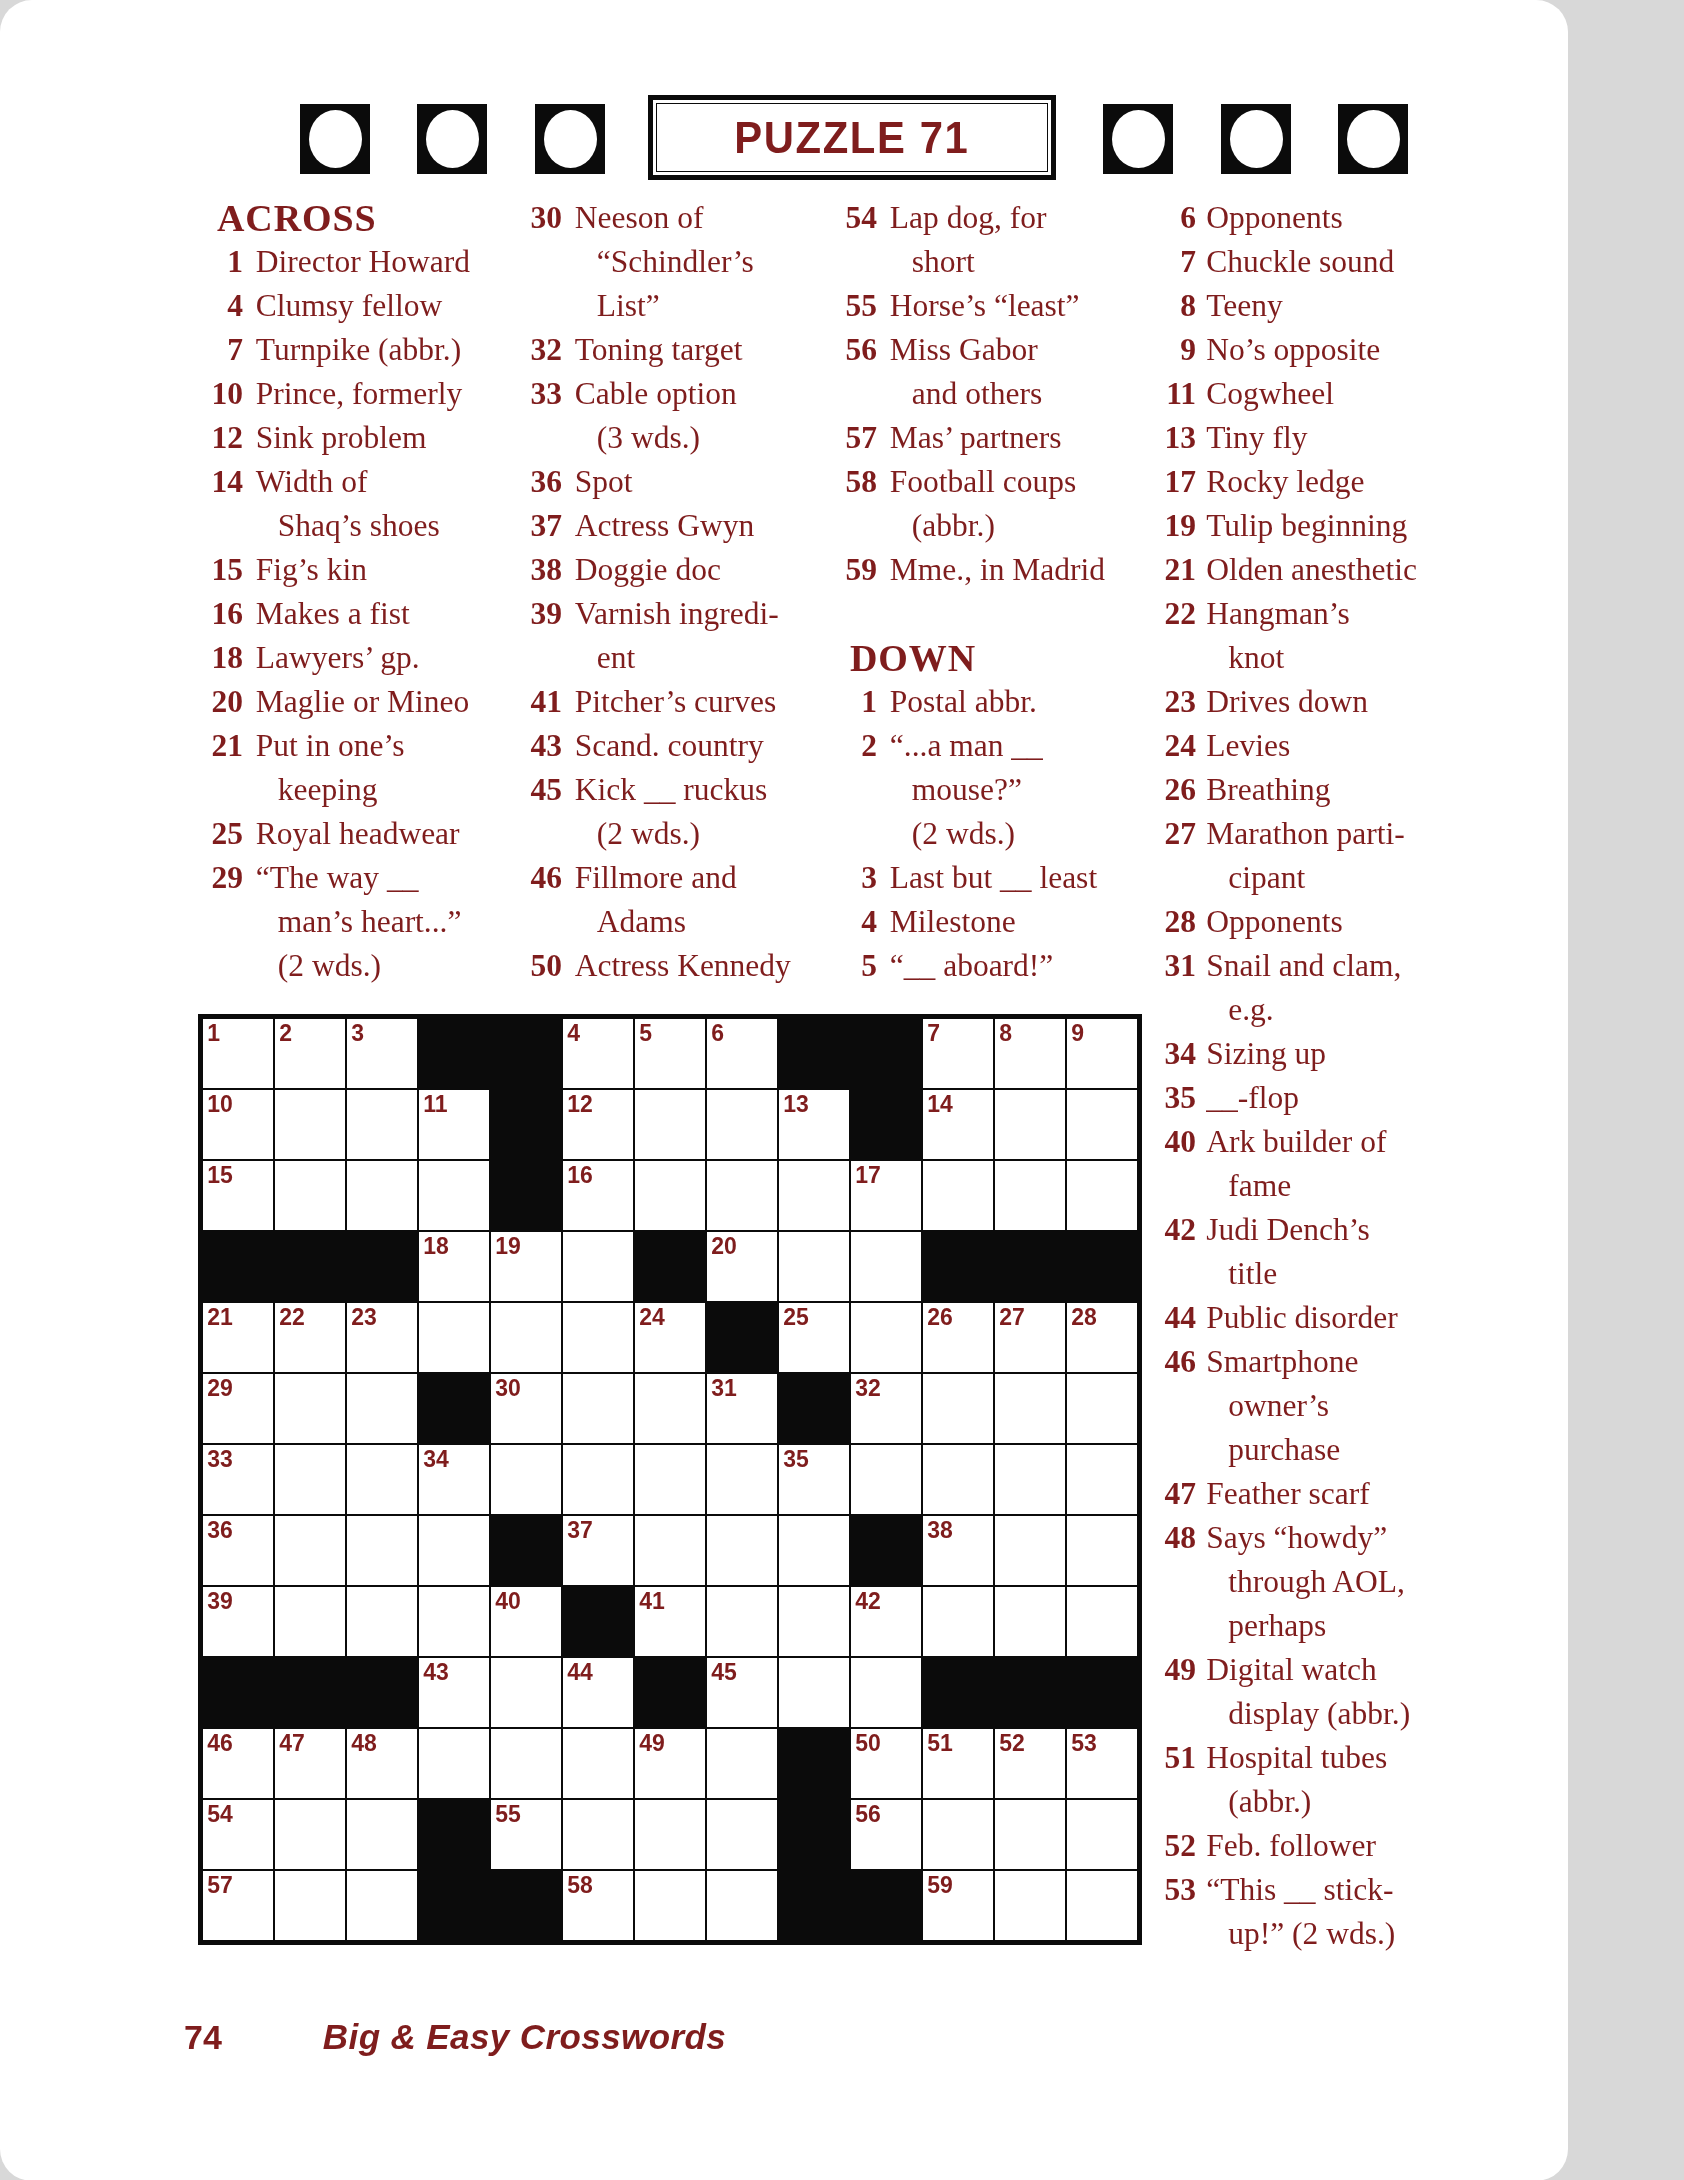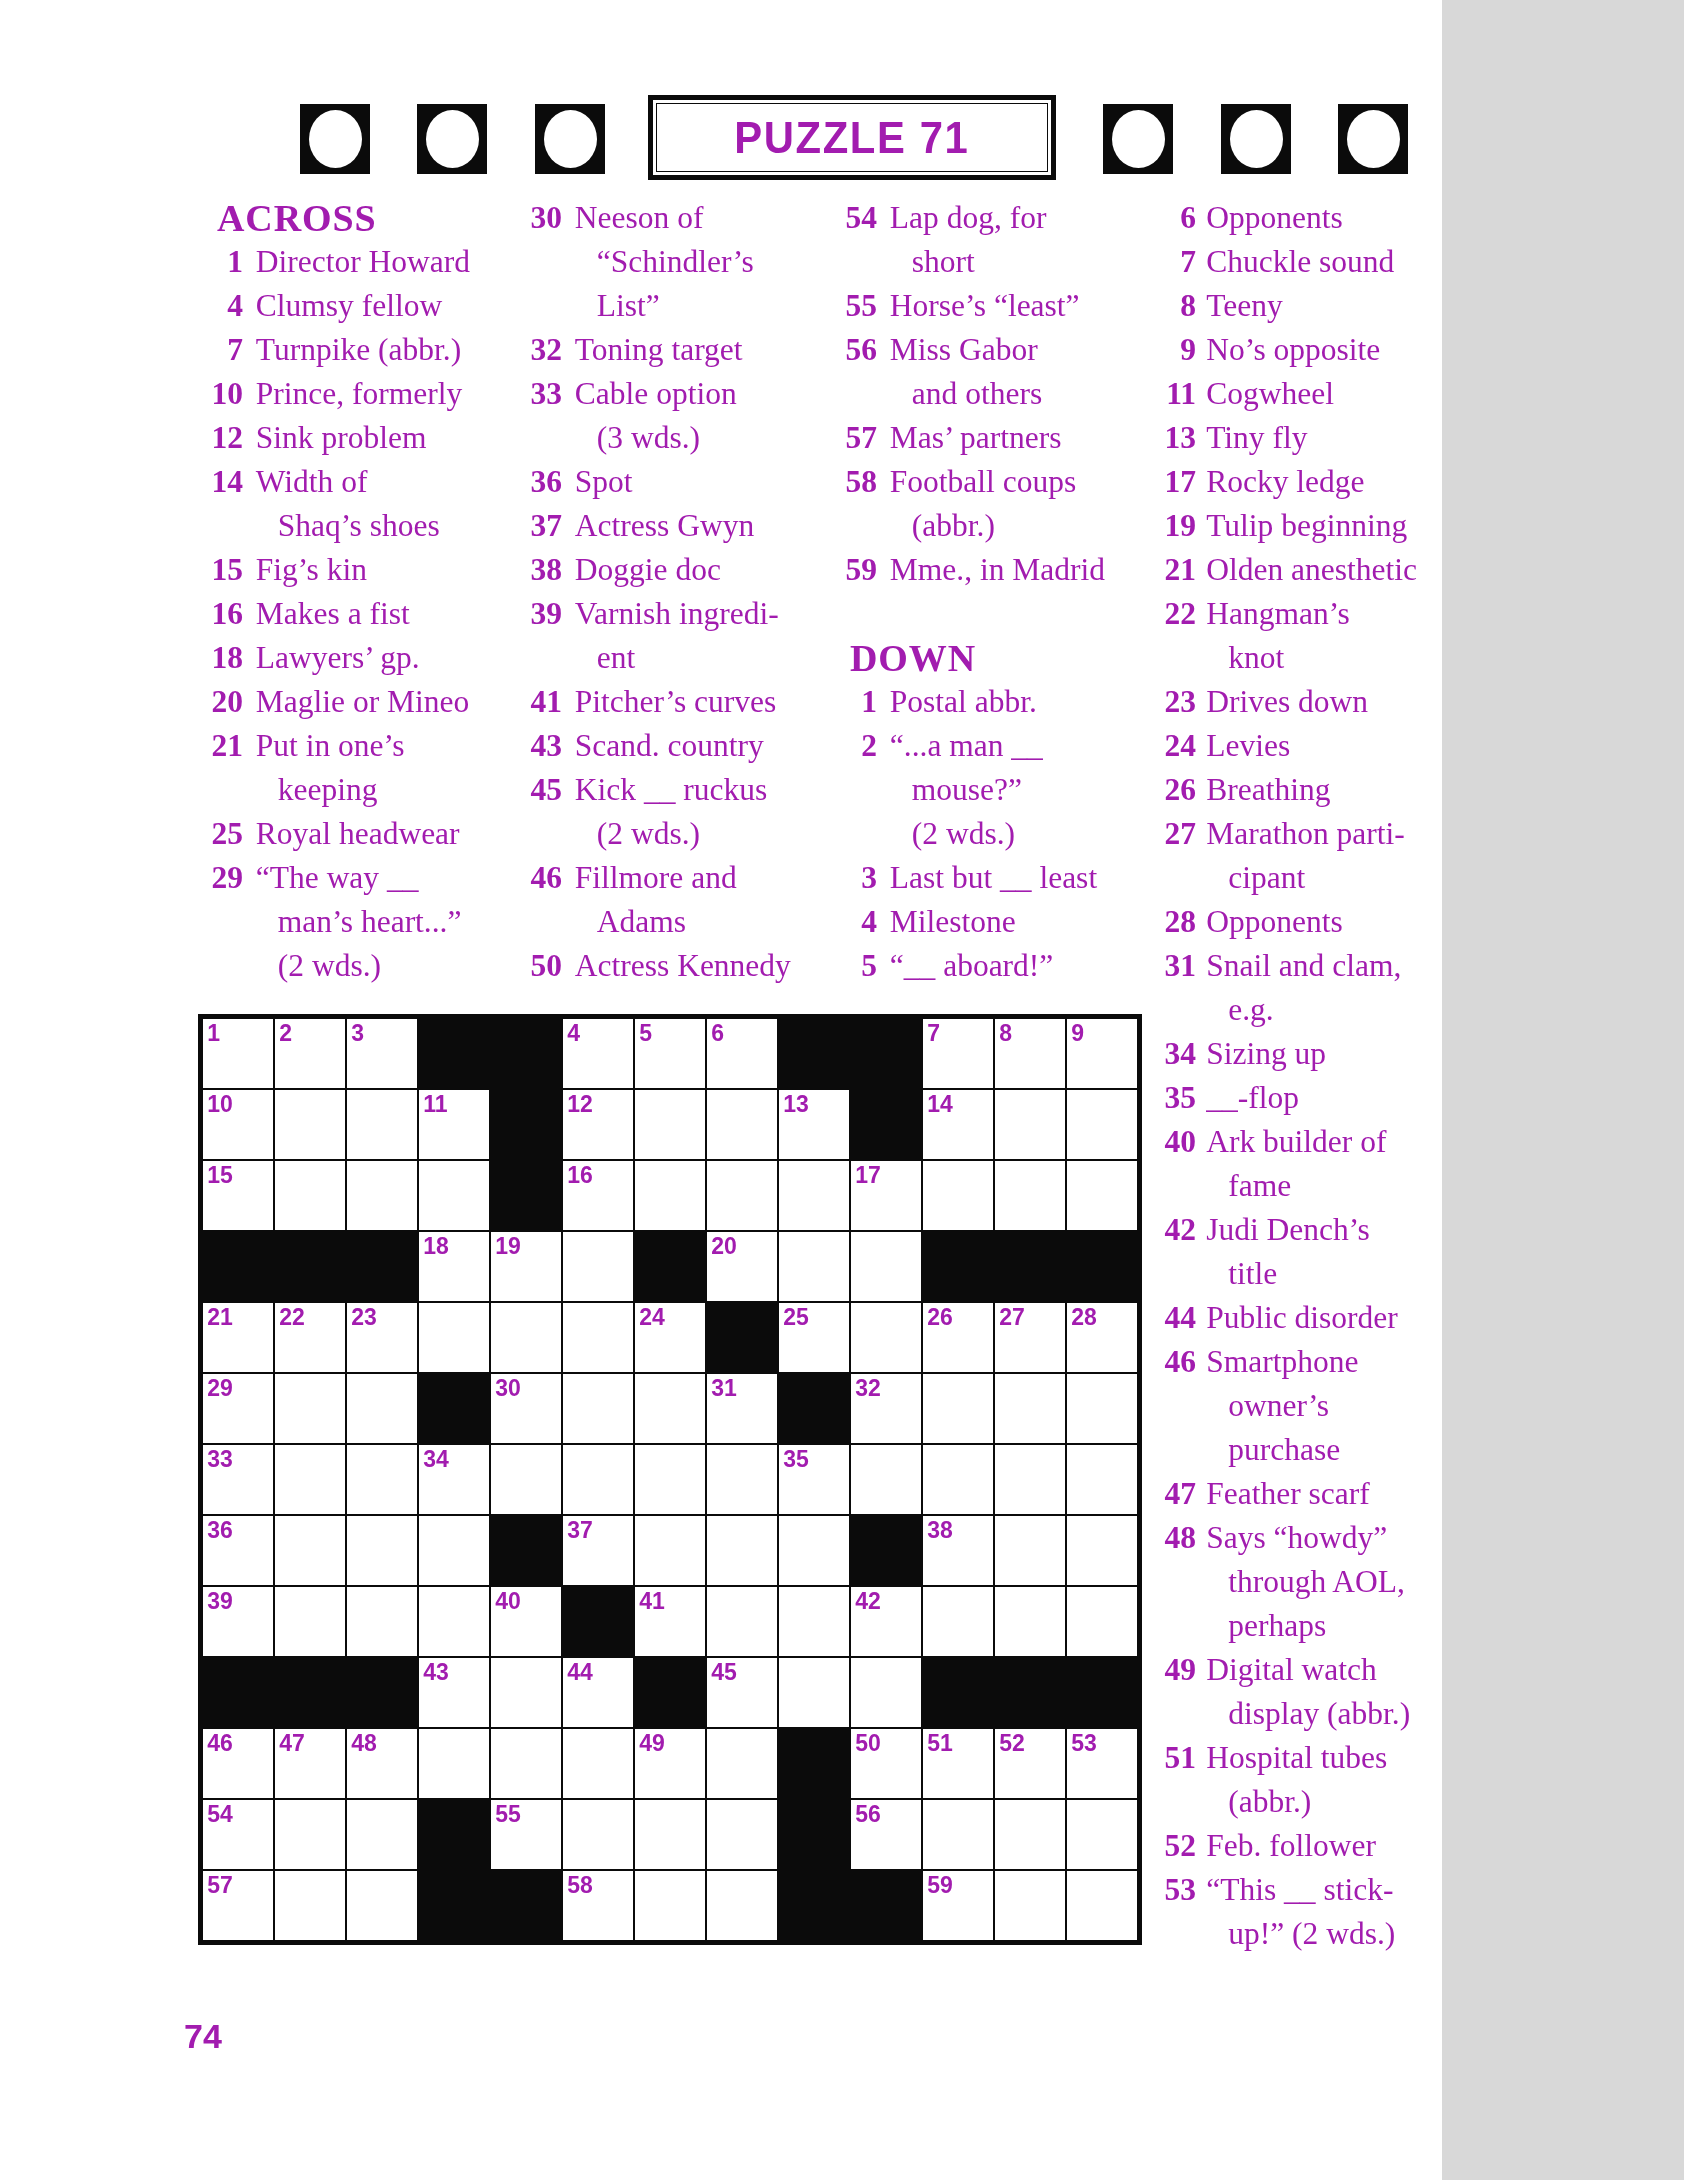--- a/index.html
+++ b/index.html
@@ -1,17 +1,17 @@
 <!DOCTYPE html>
 <html style="font-size:13.6px"><head>
 <meta charset="utf-8">
 <style>
   html,body{margin:0;padding:0;background:#d8d8d8;}
-  .page{position:relative;width:1442px;height:2181px;background:#ffffff;
-        font-family:"Liberation Serif",serif;color:#a21caf;overflow:hidden;}
+  .page{position:relative;width:1568px;height:2181px;background:#ffffff;
+        font-family:"Liberation Serif",serif;color:#7f1d1d;overflow:hidden;border-radius:32px;}
 
   
   .ornament{position:absolute;top:104px;width:70px;height:70px;background:#0b0b0b;
             display:flex;align-items:center;justify-content:center;}
   .ornament .circle{width:53px;height:58px;background:#ffffff;border-radius:50%;}
 
   
   .title-box{position:absolute;left:648px;top:95px;width:408px;height:85px;
              border:5.1px solid #0b0b0b;box-sizing:border-box;padding:3.4px;background:#fff;}
   .title-inner{width:100%;height:100%;border:1.7px solid #0b0b0b;box-sizing:border-box;
@@ -660,16 +660,17 @@
       <div class="cell black"></div>
       <div class="cell">
         <span class="cell-num">59</span>
       </div>
       <div class="cell"></div>
       <div class="cell"></div>
     </div>
 
   <div class="footer">
     <span class="page-num">74</span>
+    <span class="book-title">Big &amp; Easy Crosswords</span>
   </div>
 
 </div>
 
 
 </body></html>

